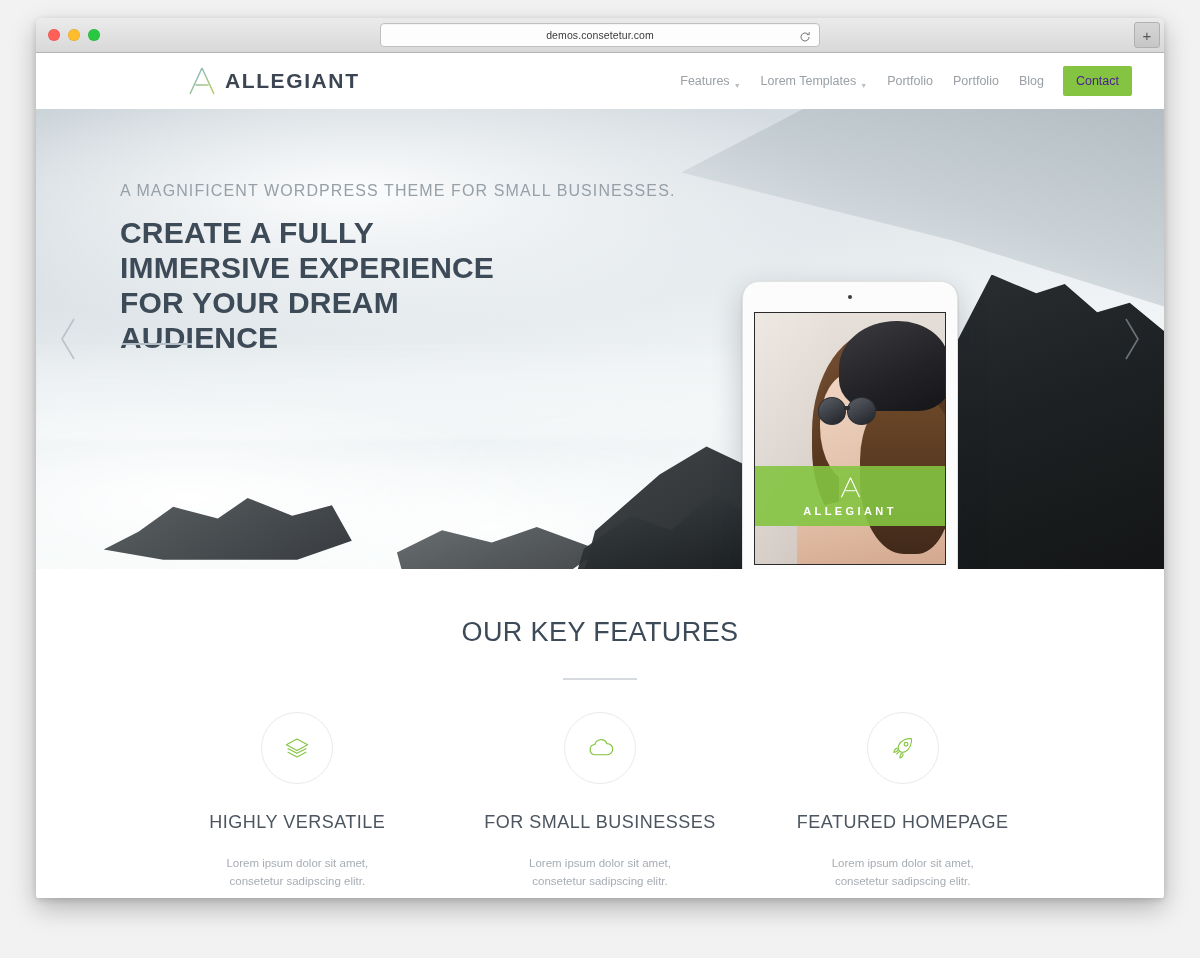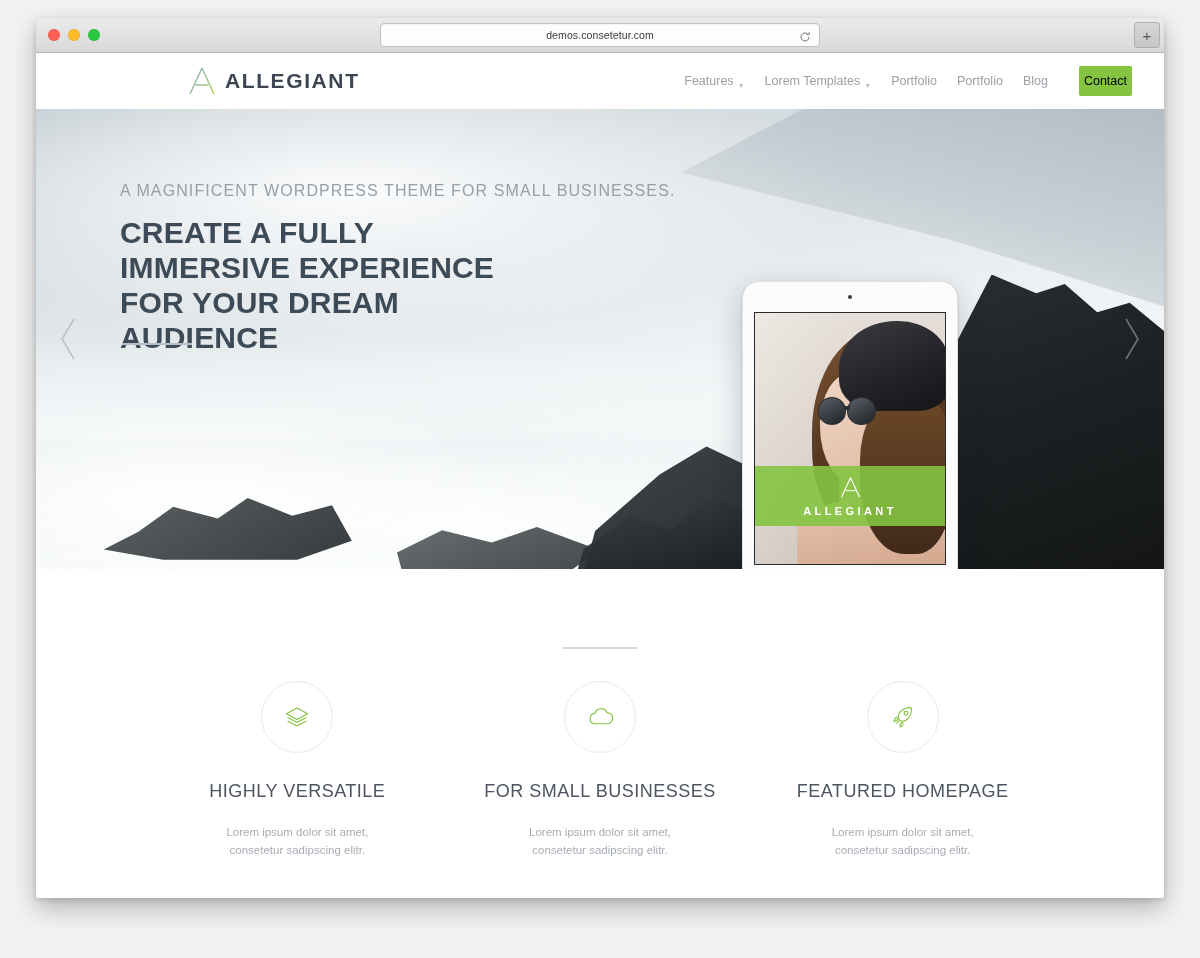--- a/index.html
+++ b/index.html
@@ -72,22 +72,22 @@
     font-size:21px; letter-spacing:1.6px; color:#3c4652; font-weight:bold;
   }
 
   nav { display:flex; align-items:center; gap:2px; }
   .nav-item {
     font-size:12.5px; color:#9aa0a6; padding:6px 9px;
     display:flex; align-items:flex-end; gap:4px; white-space:nowrap;
   }
   .caret { font-size:7px; color:#b9bec4; line-height:1; position:relative; top:1px; }
   .nav-cta {
-    background:#84c441; color:#000000; font-size:12.5px;
-    padding:8px 5px; border-radius:2px; margin-left:20px;
+    background:#84c441; color:#4c1d95; font-size:12.5px;
+    padding:8px 13px; border-radius:2px; margin-left:8px;
   }
 
   
   .hero {
     position:relative; height:460px; overflow:hidden;
     background:#cfd6da;
   }
   .hero-photo { position:absolute; inset:0; }
   .sky {
     position:absolute; inset:0;
@@ -400,20 +400,21 @@
               <path d="M14 3 L25 27 M14 3 L3 27 M8 19 L20 19" fill="none" stroke="#ffffff" stroke-width="1.4"></path>
             </svg>
             <span class="p-band-text">ALLEGIANT</span>
           </div>
         </div>
 
       </div>
     </section>
 
     <section class="features">
+      <h2 class="sec-title">OUR KEY FEATURES</h2>
       <div class="sec-rule"></div>
 
       <div class="cards">
 
         <div class="card">
           <div class="card-icon">
             <svg viewBox="0 0 32 32" width="26" height="26" fill="none" stroke="currentColor" stroke-width="1.4" stroke-linejoin="round">
               <path d="M16 5 L29 12 L16 19 L3 12 Z"></path>
               <path d="M4.5 16.5 L16 22.6 L27.5 16.5"></path>
               <path d="M4.5 21 L16 27 L27.5 21"></path>

